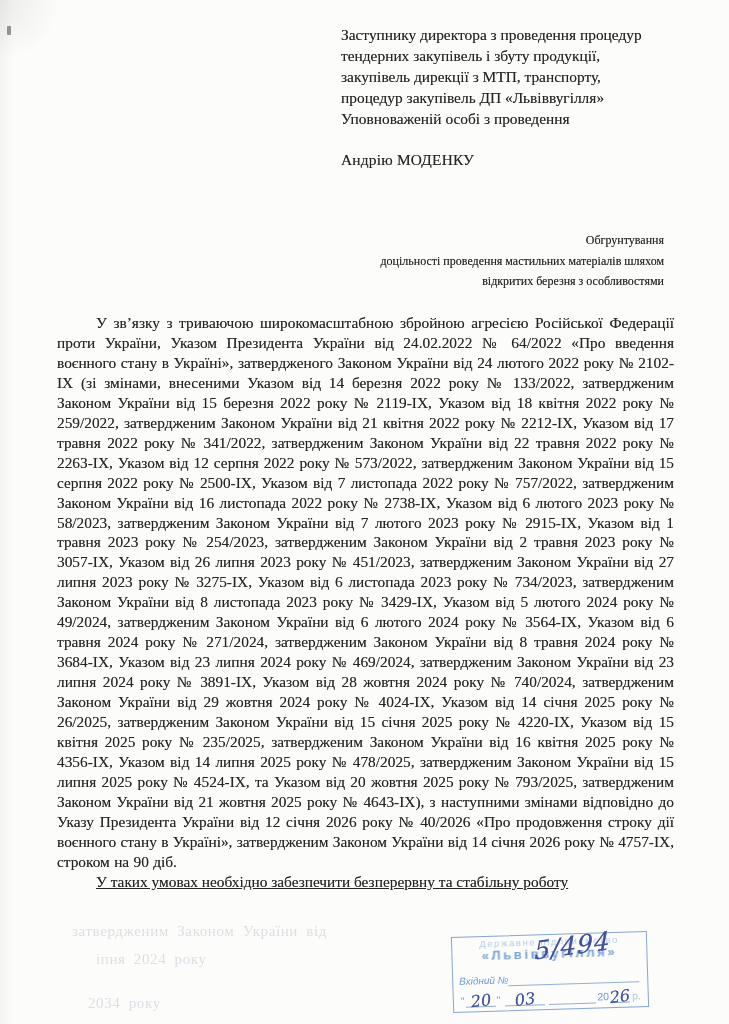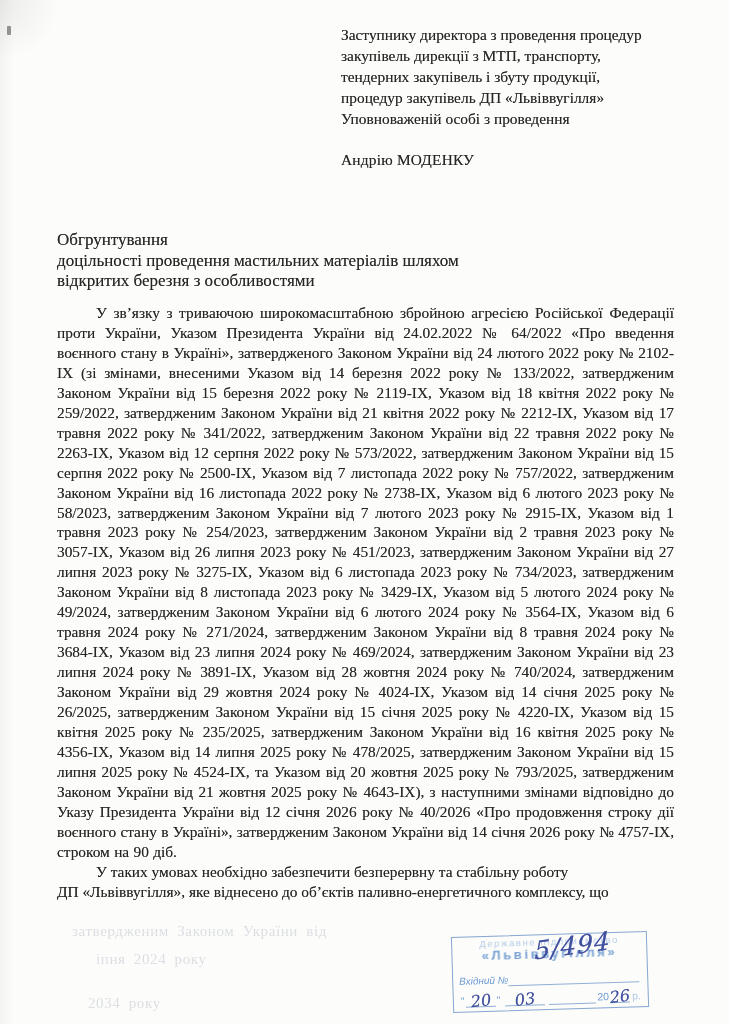--- a/index.html
+++ b/index.html
@@ -18,31 +18,31 @@
   .txt{ text-shadow:0 0 .45px rgba(40,40,40,.55); }
 
   .recipient{
     position:absolute; left:341px; top:24px; width:352px;
     font-size:15.4px; line-height:21px;
   }
   .recipient .line{ white-space:nowrap; }
   .addressee{ margin-top:20px; letter-spacing:.2px; }
 
   .doc-title{
-    position:absolute; left:57px; top:230px; width:616px;
-    text-align:left; font-size:17px; line-height:20.5px;
+    position:absolute; left:48px; top:230px; width:616px;
+    text-align:right; font-size:12px; line-height:20.5px;
   }
 
   .body-text{
-    position:absolute; left:57px; top:303px; width:617px;
+    position:absolute; left:57px; top:313px; width:617px;
     font-size:15.35px; line-height:19.95px;
   }
   .p-justify{ text-align:justify; text-indent:39px; margin:0; word-spacing:.5px; }
   .p-line{ margin:0; white-space:nowrap; }
-  .p-line.indent{ text-indent:39px; }
+  .p-line.indent{ text-indent:39px;text-decoration:underline; }
 
   
   .ghost{
     position:absolute; color:rgba(105,120,145,.22);
     font-size:15px; letter-spacing:.6px; filter:blur(.7px);
     white-space:nowrap; word-spacing:4px;
   }
   .speck{
     position:absolute; left:7px; top:26px; width:4px; height:9px;
     background:rgba(70,70,70,.55); filter:blur(.4px); border-radius:1px;
@@ -99,37 +99,36 @@
 </style>
 </head>
 <body>
 
 <div class="page">
 
   <div class="speck"></div>
 
   <div class="recipient txt">
     <div class="line">Заступнику директора з проведення процедур</div>
+    <div class="line">тендерних закупівель і збуту продукції,</div>
     <div class="line">закупівель дирекції з МТП, транспорту,</div>
-    <div class="line">тендерних закупівель і збуту продукції,</div>
     <div class="line">процедур закупівель ДП «Львіввугілля»</div>
     <div class="line">Уповноваженій особі з проведення</div>
     <div class="addressee">Андрію МОДЕНКУ</div>
   </div>
 
   <div class="doc-title txt">
     <div>Обгрунтування</div>
     <div>доцільності проведення мастильних матеріалів шляхом</div>
     <div>відкритих березня з особливостями</div>
   </div>
 
   <div class="body-text txt">
     <p class="p-justify">У зв’язку з триваючою широкомасштабною збройною агресією Російської Федерації проти України, Указом Президента України від 24.02.2022 № 64/2022 «Про введення воєнного стану в Україні», затвердженого Законом України від 24 лютого 2022 року № 2102-IX (зі змінами, внесеними Указом від 14 березня 2022 року № 133/2022, затвердженим Законом України від 15 березня 2022 року № 2119-IX, Указом від 18 квітня 2022 року № 259/2022, затвердженим Законом України від 21 квітня 2022 року № 2212-IX, Указом від 17 травня 2022 року № 341/2022, затвердженим Законом України від 22 травня 2022 року № 2263-IX, Указом від 12 серпня 2022 року № 573/2022, затвердженим Законом України від 15 серпня 2022 року № 2500-IX, Указом від 7 листопада 2022 року № 757/2022, затвердженим Законом України від 16 листопада 2022 року № 2738-IX, Указом від 6 лютого 2023 року № 58/2023, затвердженим Законом України від 7 лютого 2023 року № 2915-IX, Указом від 1 травня 2023 року № 254/2023, затвердженим Законом України від 2 травня 2023 року № 3057-IX, Указом від 26 липня 2023 року № 451/2023, затвердженим Законом України від 27 липня 2023 року № 3275-IX, Указом від 6 листопада 2023 року № 734/2023, затвердженим Законом України від 8 листопада 2023 року № 3429-IX, Указом від 5 лютого 2024 року № 49/2024, затвердженим Законом України від 6 лютого 2024 року № 3564-IX, Указом від 6 травня 2024 року № 271/2024, затвердженим Законом України від 8 травня 2024 року № 3684-IX, Указом від 23 липня 2024 року № 469/2024, затвердженим Законом України від 23 липня 2024 року № 3891-IX, Указом від 28 жовтня 2024 року № 740/2024, затвердженим Законом України від 29 жовтня 2024 року № 4024-IX, Указом від 14 січня 2025 року № 26/2025, затвердженим Законом України від 15 січня 2025 року № 4220-IX, Указом від 15 квітня 2025 року № 235/2025, затвердженим Законом України від 16 квітня 2025 року № 4356-IX, Указом від 14 липня 2025 року № 478/2025, затвердженим Законом України від 15 липня 2025 року № 4524-IX, та Указом від 20 жовтня 2025 року № 793/2025, затвердженим Законом України від 21 жовтня 2025 року № 4643-IX), з наступними змінами відповідно до Указу Президента України від 12 січня 2026 року № 40/2026 «Про продовження строку дії воєнного стану в Україні», затвердженим Законом України від 14 січня 2026 року № 4757-IX, строком на 90 діб.</p>
     <p class="p-line indent">У таких умовах необхідно забезпечити безперервну та стабільну роботу</p>
-    <p class="p-line">ДП «Львіввугілля», яке віднесено до об’єктів паливно-енергетичного комплексу, що</p>
   </div>
 
   <div class="ghost" style="left:96px; top:951px;text-align:right;">іпня 2024 року</div>
   <div class="ghost" style="left:72px; top:923px;">затвердженим Законом України від</div>
   <div class="ghost" style="left:88px; top:995px;">2034 року</div>
 
   <div class="stamp">
     <div class="s-org1">Державне підприємство</div>
     <div class="s-org2">«Львіввугілля»</div>
     <div class="hw s-number">5/494</div>

